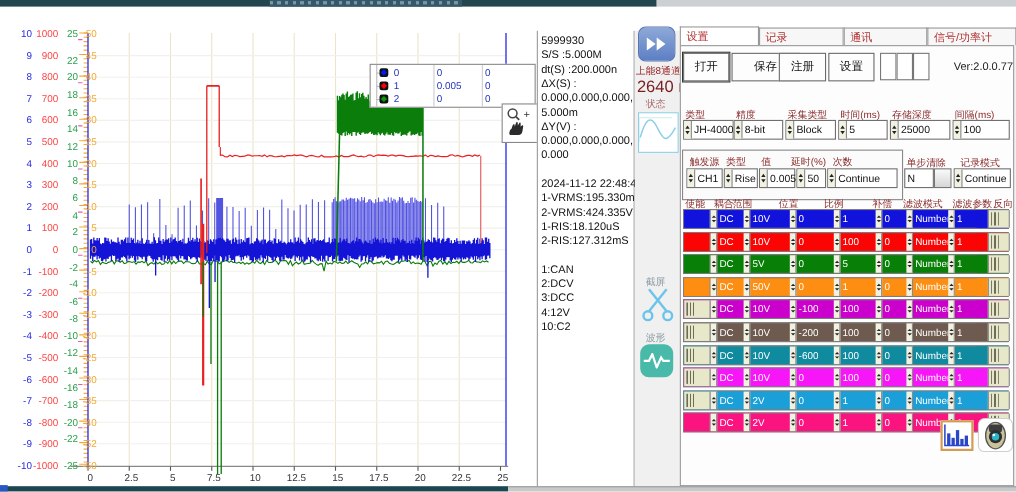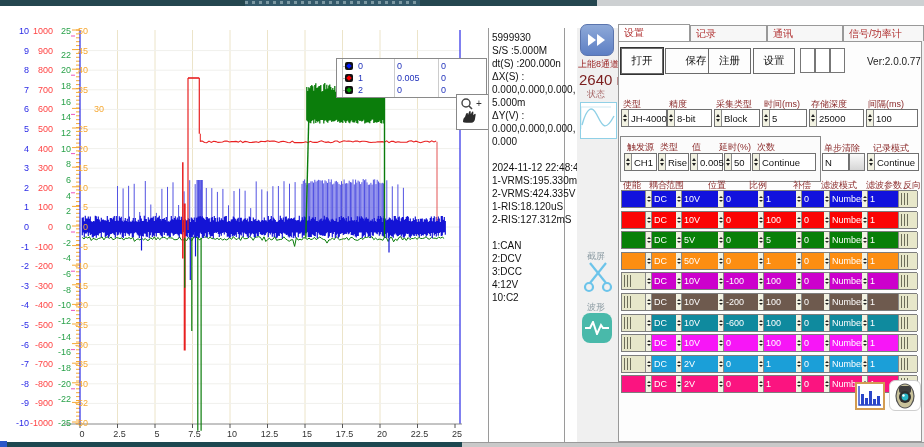--- a/index.html
+++ b/index.html
@@ -26,21 +26,21 @@
   .legend{left:336px;top:30px;width:151px;height:40px;background:#fff;border:1px solid #8a8a8a;overflow:hidden;}
   .lgd-sep{position:absolute;top:0;bottom:0;width:1px;background:#ccc;}
   .lgd-row{position:absolute;left:0;width:100%;height:11px;}
   .lgd-mark{position:absolute;left:8px;top:1px;width:8px;height:8px;background:#111;border-radius:2px;}
   .lgd-dot{position:absolute;left:2px;top:2px;width:4px;height:4px;transform:rotate(45deg);}
   .lgd-idx{position:absolute;left:21px;top:0;font-size:9px;color:#2233bb;}
   .lgd-v{position:absolute;top:0;font-size:9px;color:#2233bb;}
   
   .zoombox{left:456px;top:66px;width:34px;height:36px;background:#fff;border:1px solid #888;}
   
-  .info{left:488px;top:28px;width:77px;height:414px;background:#fff;border-left:1px solid #9a9a9a;border-right:1px solid #9a9a9a;padding:3px 0 0 3px;}
+  .info{left:488px;top:28px;width:89px;height:414px;background:#fff;border-left:1px solid #9a9a9a;border-right:1px solid #9a9a9a;padding:3px 0 0 3px;}
   .info div{font-size:10px;line-height:13px;color:#111;white-space:nowrap;}
   
   .rpanel{left:577px;top:28px;width:347px;height:414px;background:#f0f0f0;}
   .ffbtn{left:3px;top:-4px;width:34px;height:32px;border-radius:7px;background:linear-gradient(#8ea9d8,#5d7fc4);border:1px solid #5a74ad;display:flex;align-items:center;justify-content:center;}
   .rail-label{font-size:9px;color:#9a2323;white-space:nowrap;}
   .rail-dim{font-size:9px;color:#a86a6a;}
   .thumb{left:3px;top:74px;width:37px;height:37px;background:#fff;border:1px solid #8fd0e6;}
   .teal-icon{left:5px;top:285px;width:30px;height:30px;border-radius:8px;background:#49b9aa;display:flex;align-items:center;justify-content:center;}
   
   .tab{top:-4px;height:17px;background:#fff;border:1px solid #999;border-bottom:none;display:flex;align-items:center;padding-left:5px;font-size:10px;color:#b03030;}
@@ -353,21 +353,21 @@
         <div class="ylab" style="left: -17px; top: 303.76px; color: rgb(42, 162, 74);">-14</div>
         <div class="ylab" style="left: -17px; top: 319.44px; color: rgb(42, 162, 74);">-16</div>
         <div class="ylab" style="left: -17px; top: 335.12px; color: rgb(42, 162, 74);">-18</div>
         <div class="ylab" style="left: -17px; top: 350.8px; color: rgb(42, 162, 74);">-20</div>
         <div class="ylab" style="left: -17px; top: 366.48px; color: rgb(42, 162, 74);">-22</div>
         <div class="ylab" style="left: -17px; top: 390px; color: rgb(42, 162, 74);">-25</div>
         <div class="ylab" style="left: 0px; top: -2px; color: rgb(246, 168, 51);">50</div>
         <div class="ylab" style="left: 0px; top: 17.6px; color: rgb(246, 168, 51);">45</div>
         <div class="ylab" style="left: 0px; top: 37.2px; color: rgb(246, 168, 51);">40</div>
         <div class="ylab" style="left: 0px; top: 56.8px; color: rgb(246, 168, 51);">35</div>
-        <div class="ylab" style="left: 16px; top: 76.4px; color: rgb(246, 168, 51);">30</div>
+        <div class="ylab" style="left: 0px; top: 76.4px; color: rgb(246, 168, 51);">30</div>
         <div class="ylab" style="left: 0px; top: 96px; color: rgb(246, 168, 51);">25</div>
         <div class="ylab" style="left: 0px; top: 115.6px; color: rgb(246, 168, 51);">20</div>
         <div class="ylab" style="left: 0px; top: 135.2px; color: rgb(246, 168, 51);">15</div>
         <div class="ylab" style="left: 0px; top: 154.8px; color: rgb(246, 168, 51);">10</div>
         <div class="ylab" style="left: 0px; top: 174.4px; color: rgb(246, 168, 51);">5</div>
         <div class="ylab" style="left: 0px; top: 194px; color: rgb(246, 168, 51);">0</div>
         <div class="ylab" style="left: 0px; top: 213.6px; color: rgb(246, 168, 51);">-5</div>
         <div class="ylab" style="left: 0px; top: 233.2px; color: rgb(246, 168, 51);">-10</div>
         <div class="ylab" style="left: 0px; top: 252.8px; color: rgb(246, 168, 51);">-15</div>
         <div class="ylab" style="left: 0px; top: 272.4px; color: rgb(246, 168, 51);">-20</div>

